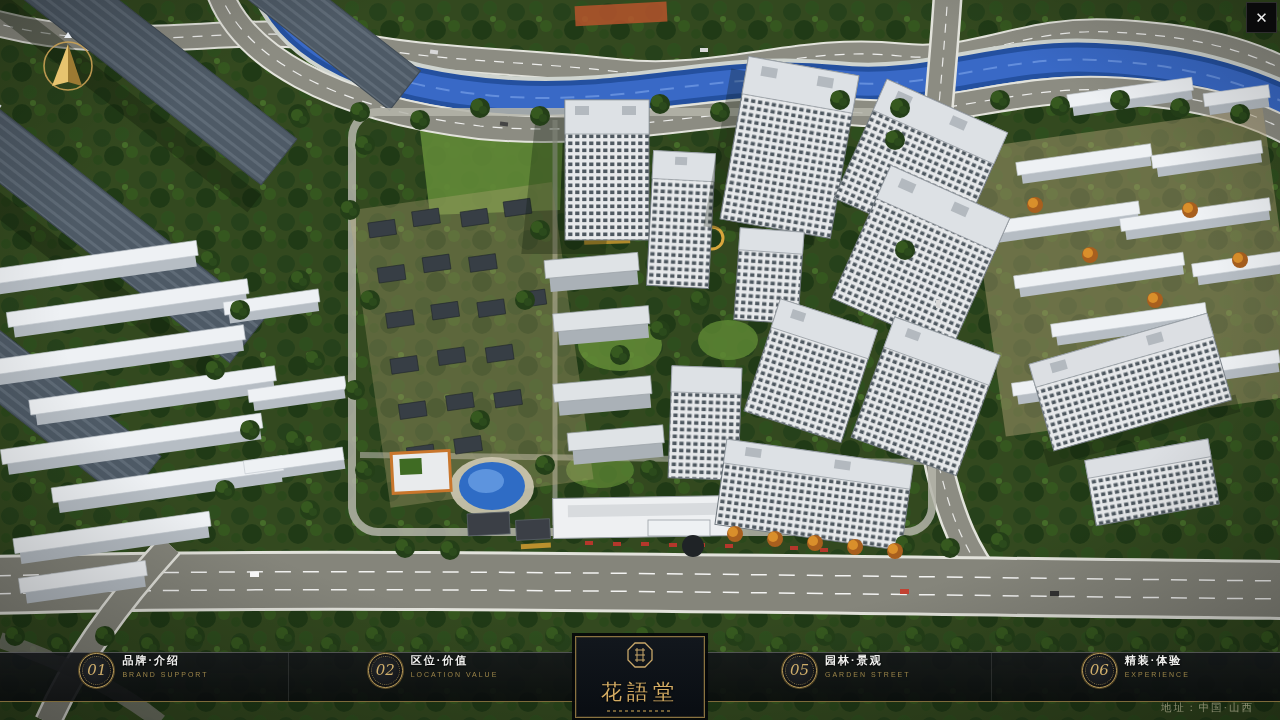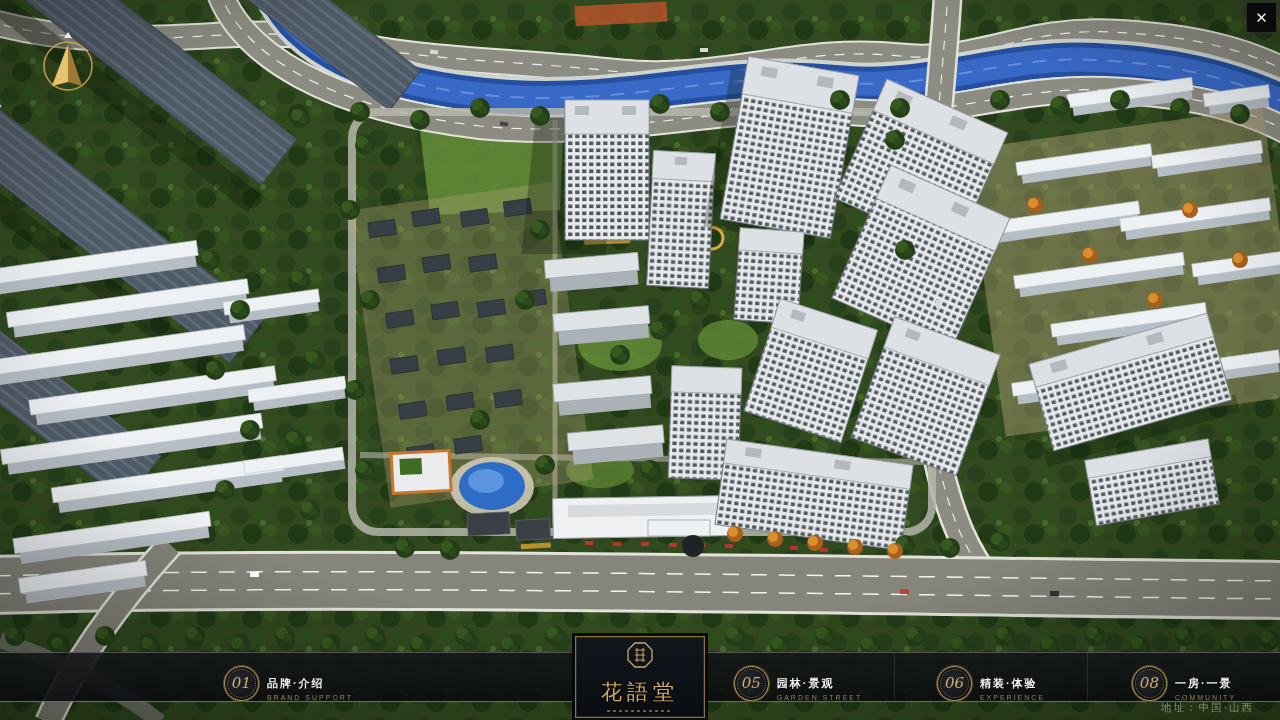--- a/index.html
+++ b/index.html
@@ -19,21 +19,21 @@
   
   .navbar{position:absolute;left:0;top:652px;width:1280px;height:48px;
     background:linear-gradient(180deg,rgba(20,22,25,.90),rgba(8,10,12,.88));
     border-top:1px solid rgba(210,210,210,.35);
     border-bottom:1px solid #7d6a3a;
     display:flex;align-items:stretch;z-index:5;}
   .nav-group{display:flex;align-items:stretch;}
   .nav-group.left{width:578px;}
   .nav-spacer{width:124px;}
   .nav-group.right{flex:1;}
-  .nav-item{flex:1;display:flex;align-items:flex-end;justify-content:center;
+  .nav-item{flex:1;display:flex;align-items:flex-start;justify-content:center;
     gap:8px;border-right:1px solid rgba(255,255,255,.10);cursor:pointer;}
   .nav-group.right .nav-item:last-child{border-right:none;}
   .badge{position:relative;width:33px;height:33px;border-radius:50%;
     border:1.5px solid #bb9d5c;background:radial-gradient(circle at 40% 35%,#23262a,#101215);
     box-shadow:0 0 0 1px #5c4c28, inset 0 0 4px rgba(0,0,0,.8);
     display:flex;align-items:center;justify-content:center;flex:0 0 auto;}
   .badge::after{content:"";position:absolute;inset:2px;border-radius:50%;
     border:1px dotted rgba(202,172,100,.55);}
   .badge span{font-family:"DejaVu Serif",serif;font-style:italic;
     font-size:15px;color:#cfae6b;transform:translateY(-1px);}
@@ -482,20 +482,29 @@
       <div class="nav-item">
         <div class="badge">
           <span>01</span>
           </div>
         <div class="nav-labels">
           <div class="nav-zh">品牌·介绍</div>
           <div class="nav-en">BRAND SUPPORT</div>
         </div>
       </div>
 
+      <div class="nav-item">
+        <div class="badge">
+          <span>02</span>
+          </div>
+        <div class="nav-labels">
+          <div class="nav-zh">区位·价值</div>
+          <div class="nav-en">LOCATION VALUE</div>
+        </div>
+      </div>
 
 
 
     </div>
 
     <div class="nav-spacer"></div>
 
     <div class="nav-group right">
 
       <div class="nav-item">
@@ -512,29 +521,20 @@
         <div class="badge">
           <span>06</span>
           </div>
         <div class="nav-labels">
           <div class="nav-zh">精装·体验</div>
           <div class="nav-en">EXPERIENCE</div>
         </div>
       </div>
 
 
-      <div class="nav-item">
-        <div class="badge">
-          <span>08</span>
-          </div>
-        <div class="nav-labels">
-          <div class="nav-zh">一房·一景</div>
-          <div class="nav-en">COMMUNITY</div>
-        </div>
-      </div>
 
     </div>
   </div>
 
   <div class="logo-panel">
     <svg width="26" height="26" viewBox="0 0 26 26">
       <polygon points="8,1 18,1 25,8 25,18 18,25 8,25 1,18 1,8" fill="none" stroke="#c9a86a" stroke-width="1.3"></polygon>
       <g stroke="#c9a86a" stroke-width="1">
         <line x1="8" y1="8" x2="18" y2="8"></line>
           <line x1="8" y1="13" x2="18" y2="13"></line>

